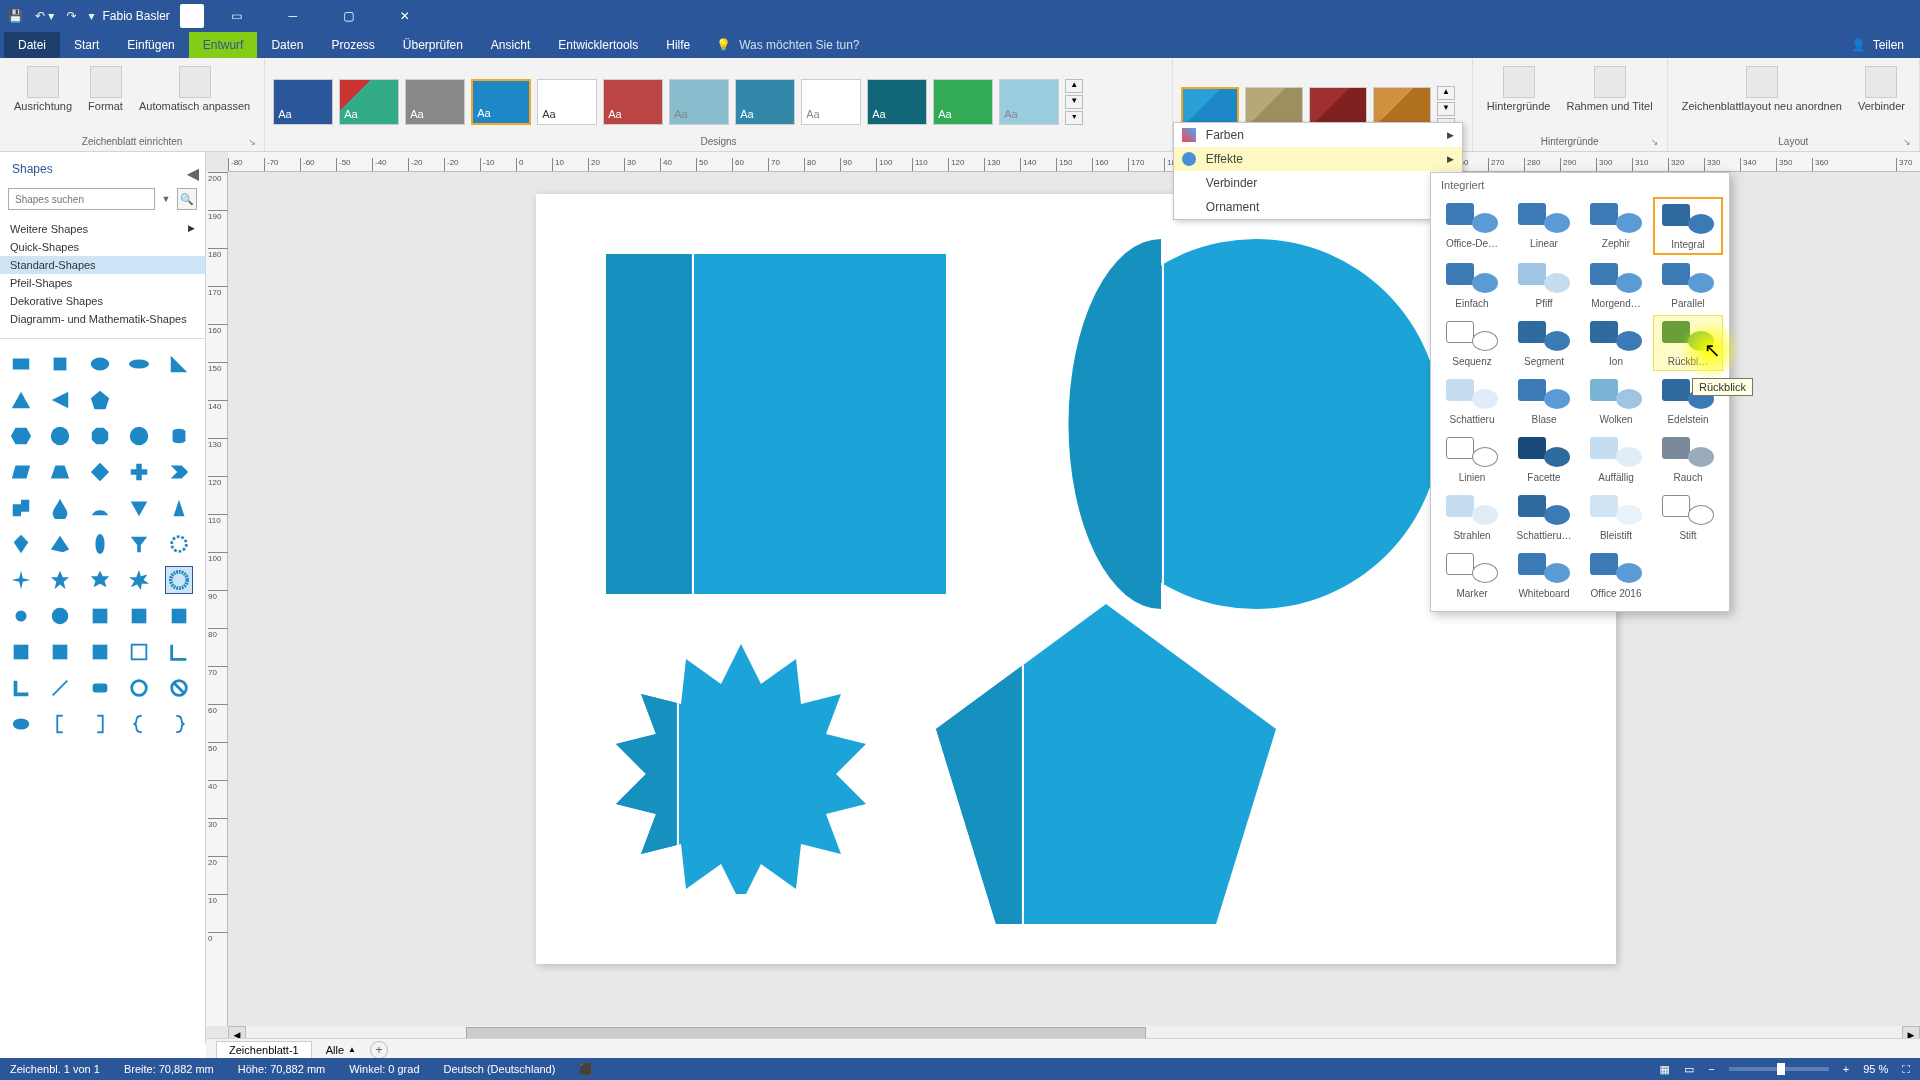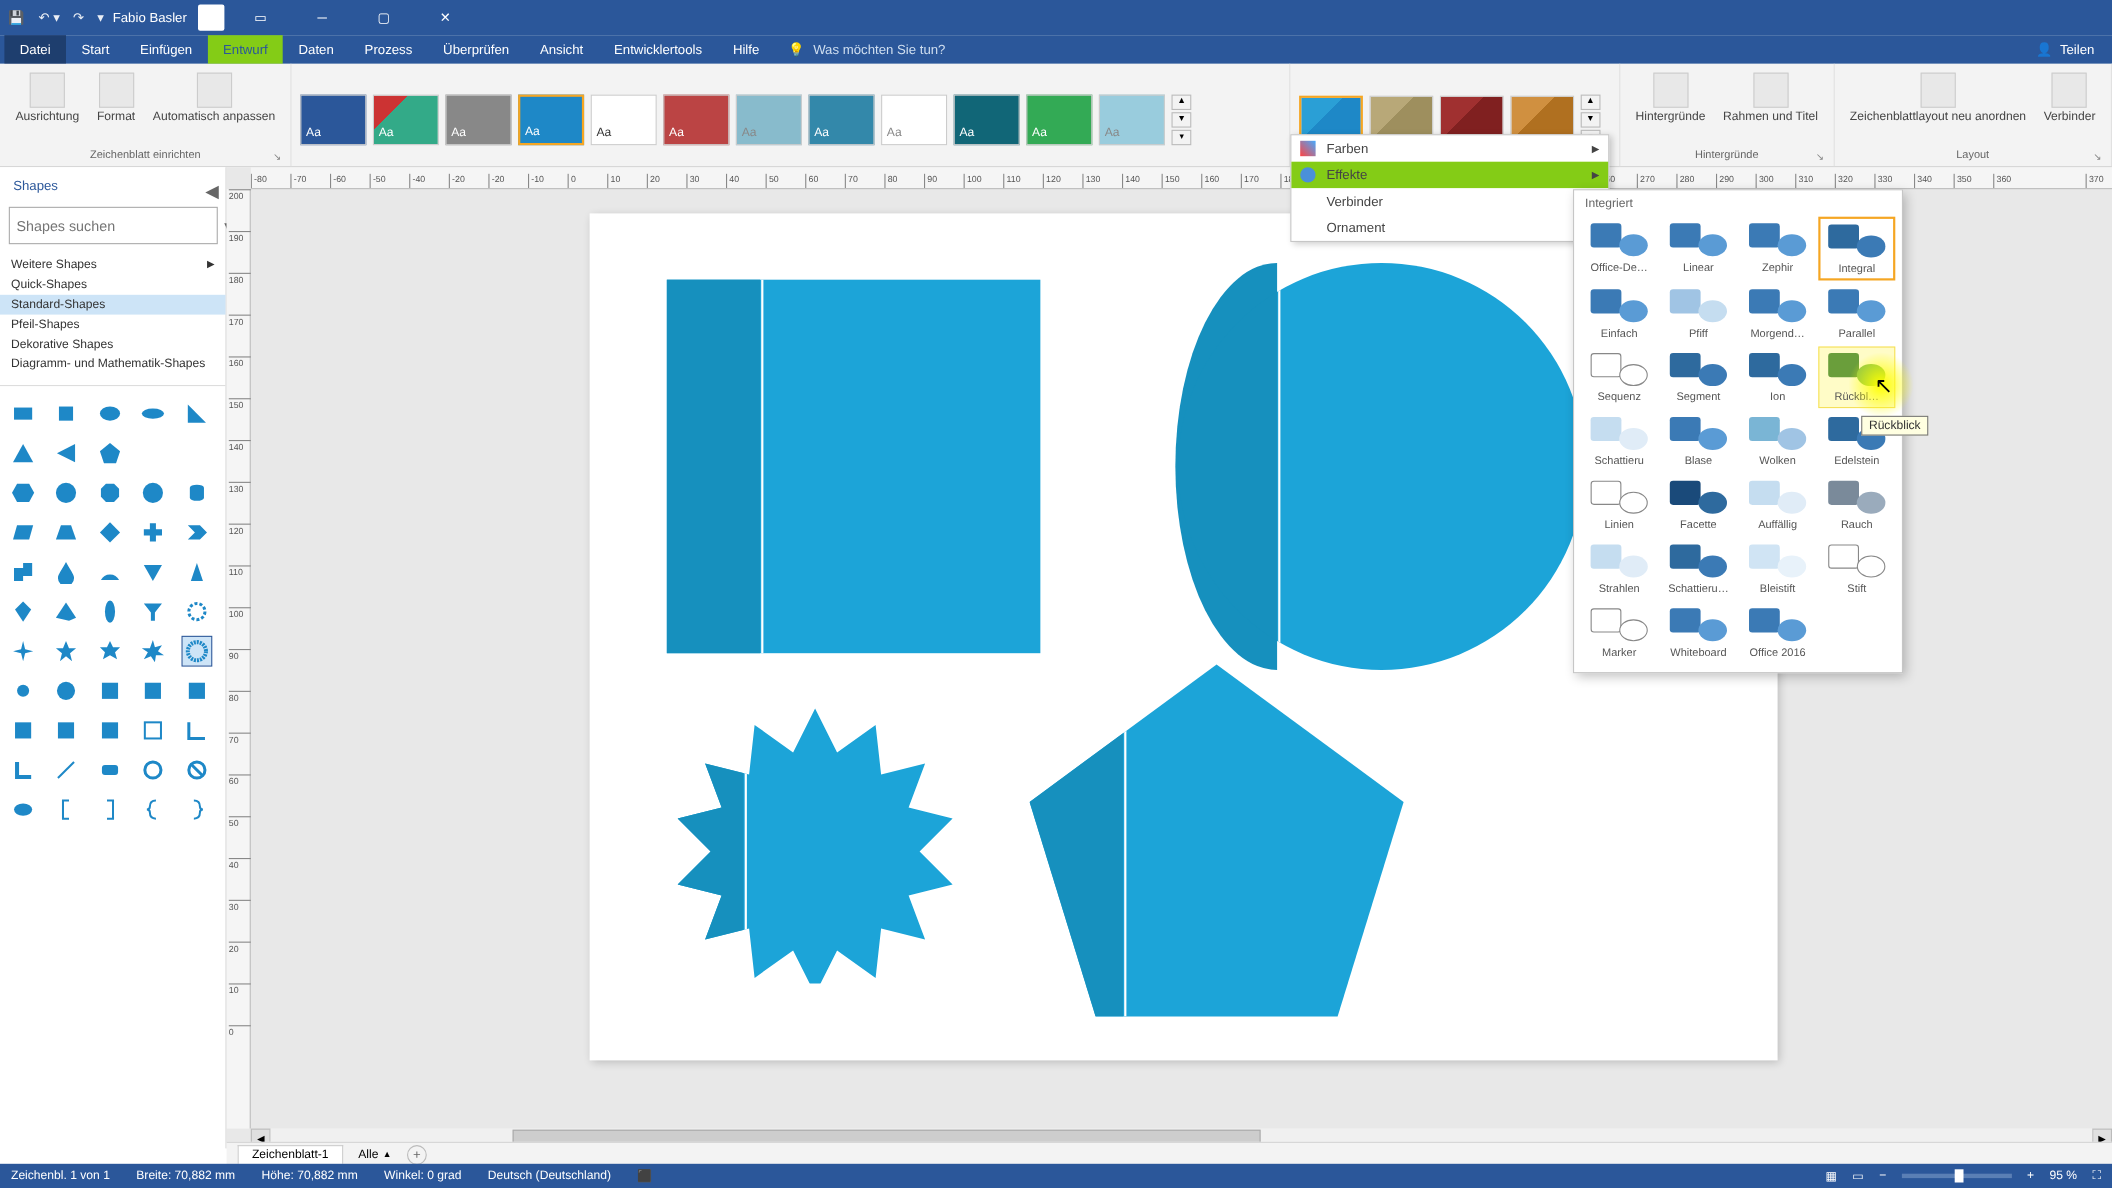--- a/index.html
+++ b/index.html
@@ -34,42 +34,42 @@
 
 .dthumb{width:60px;height:46px;border:1px solid #ccc;cursor:pointer;position:relative;display:flex;align-items:center;justify-content:center;font-size:10px;color:#888}
 .dthumb.selected{border:2px solid #f5a623}
 .dthumb .aa{position:absolute;left:4px;bottom:4px;font-size:11px}
 .variant-thumb{width:58px;height:44px;border:1px solid #ccc;cursor:pointer;background:linear-gradient(135deg,#1e88c7 40%,#1570a6 40%)}
 .variant-thumb.selected{border:2px solid #f5a623;background:linear-gradient(135deg,#2a9fd6 40%,#1e88c7 40%)}
 
 
 .variant-menu{position:absolute;top:64px;left:0;width:290px;background:#fff;border:1px solid #c6c6c6;box-shadow:2px 2px 6px rgba(0,0,0,0.2);z-index:100}
 .vmenu-item{height:24px;display:flex;align-items:center;padding:0 26px 0 32px;font-size:12px;color:#444;cursor:pointer;position:relative}
-.vmenu-item:hover,.vmenu-item.hover{background:#84cc16}
+.vmenu-item:hover,.vmenu-item.hover{background:#fef9c3}
 .vmenu-item .vicon{position:absolute;left:8px;width:14px;height:14px}
 .vmenu-item .arrow{position:absolute;right:8px;font-size:9px}
 
 
 .effects-flyout{position:absolute;left:1430px;top:172px;width:300px;background:#fff;border:1px solid #c6c6c6;box-shadow:3px 3px 10px rgba(0,0,0,0.25);z-index:200;padding-bottom:6px}
 .effects-flyout .fhead{font-size:11px;color:#666;padding:6px 10px 4px}
 .effects-grid{display:grid;grid-template-columns:repeat(4,1fr);gap:2px;padding:2px 6px}
 .eff-item{display:flex;flex-direction:column;align-items:center;padding:3px;cursor:pointer;border:1px solid transparent;font-size:10px;color:#555}
 .eff-item.selected{border:2px solid #f5a623}
 .eff-item.highlight{background:#fffcc7;border:1px solid #f5e05a}
 .eff-thumb{width:56px;height:34px;position:relative;margin-bottom:3px}
 .eff-thumb .sq{position:absolute;width:28px;height:22px;border-radius:3px;left:2px;top:2px}
 .eff-thumb .ci{position:absolute;width:26px;height:20px;border-radius:50%;right:2px;bottom:2px}
 
 
 .wrap{position:absolute;top:152px;left:0;right:0;bottom:36px;display:flex}
 .shapes-panel{width:206px;background:#fff;border-right:1px solid #d4d4d4;display:flex;flex-direction:column}
 .shapes-panel h2{font-size:12px;font-weight:400;color:#2b579a;padding:10px 12px 8px}
 .shapes-panel .collapse{position:absolute;right:6px;top:12px;cursor:pointer;color:#666}
 .search-row{padding:4px 8px;display:flex;gap:4px}
-.search-row input{flex:1;border:1px solid #ababab;height:34px;font-size:13px;padding:0 6px}
+.search-row input{flex:1;border:1px solid #ababab;height:22px;font-size:10px;padding:0 6px}
 .search-row .sbtn{width:20px;height:22px;border:1px solid #ababab;background:#f5f5f5;display:flex;align-items:center;justify-content:center;font-size:11px;cursor:pointer}
 .shape-cats{padding:6px 0}
 .shape-cat{padding:3px 10px;font-size:11px;color:#333;cursor:pointer}
 .shape-cat.selected{background:#cde4f7}
 .shape-cat .more{float:right;font-size:9px}
 .shape-grid{padding:8px;display:grid;grid-template-columns:repeat(5,1fr);gap:10px 8px;overflow-y:auto}
 .shp{width:26px;height:26px;display:flex;align-items:center;justify-content:center;cursor:pointer}
 .shp.selected{background:#cde4f7;outline:1px solid #2b579a}
 .shp svg{width:22px;height:22px;fill:#1e88c7}
 
@@ -203,20 +203,21 @@
         </div>
       <div class="dthumb" style="background:#9cd">
           <span class="aa">Aa</span>
         </div>
       <div style="width:18px;display:flex;flex-direction:column;gap:2px">
         <div style="height:14px;border:1px solid #bbb;font-size:8px;text-align:center;cursor:pointer">▲</div>
         <div style="height:14px;border:1px solid #bbb;font-size:8px;text-align:center;cursor:pointer">▼</div>
         <div style="height:14px;border:1px solid #bbb;font-size:8px;text-align:center;cursor:pointer">▾</div>
       </div>
     </div>
+    <div class="glabel">Designs</div>
   </div>
 
   <div class="rgroup" style="position:relative;width:300px">
     <div class="gbody" style="gap:6px;align-items:center;padding-top:6px">
       <div class="variant-thumb selected"></div>
       <div class="variant-thumb" style="background:linear-gradient(135deg,#b8a878 40%,#9e8f5e 40%)"></div>
       <div class="variant-thumb" style="background:linear-gradient(135deg,#a03030 40%,#802020 40%)"></div>
       <div class="variant-thumb" style="background:linear-gradient(135deg,#d09040 40%,#b07020 40%)"></div>
       <div style="width:18px;display:flex;flex-direction:column;gap:2px">
         <div style="height:14px;border:1px solid #bbb;font-size:8px;text-align:center;cursor:pointer">▲</div>

